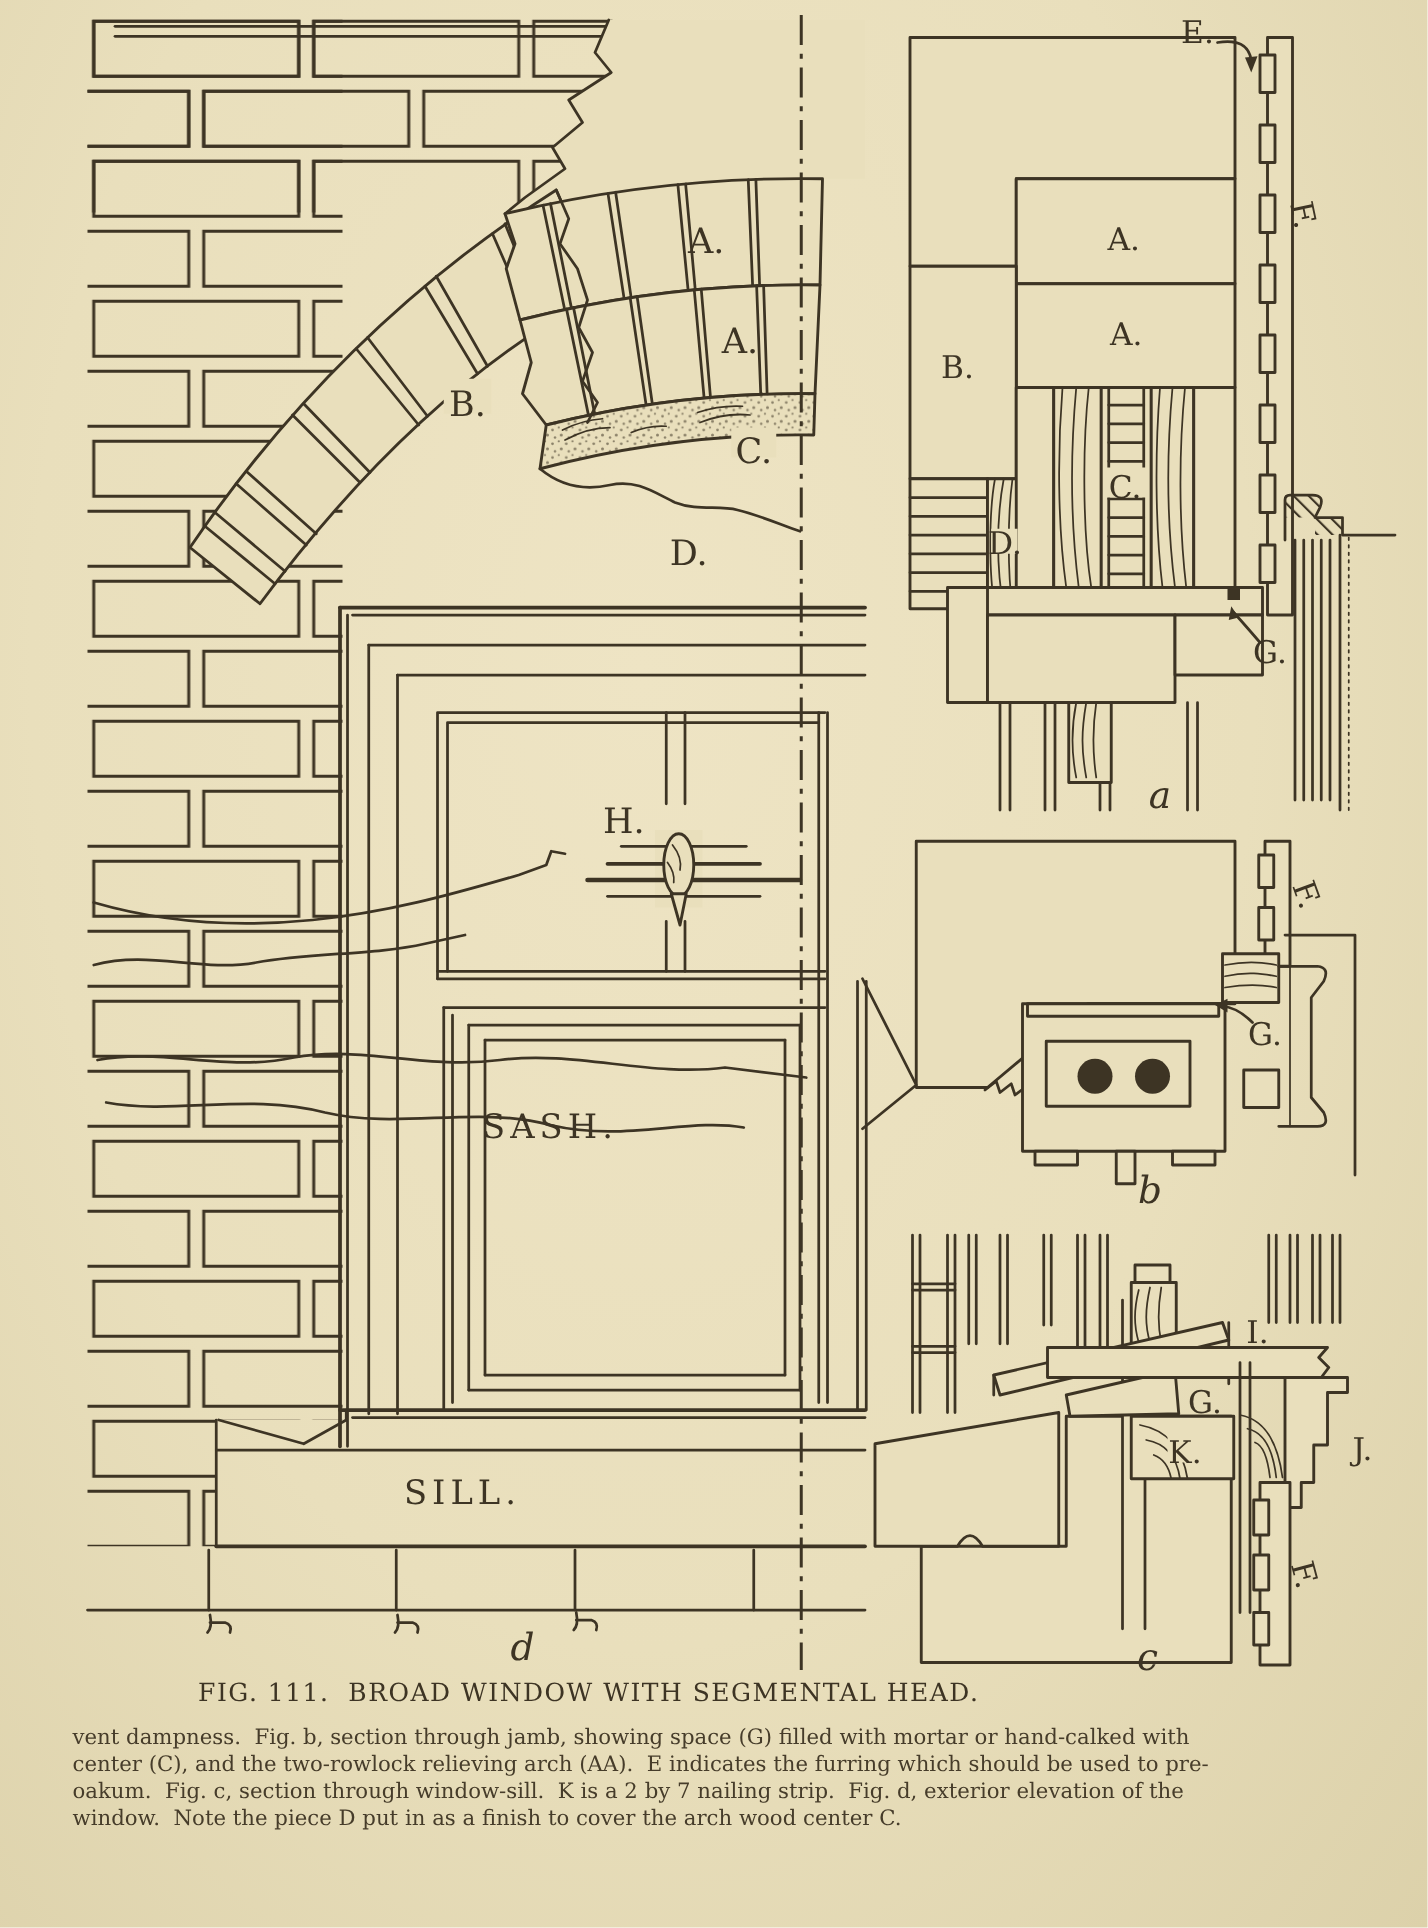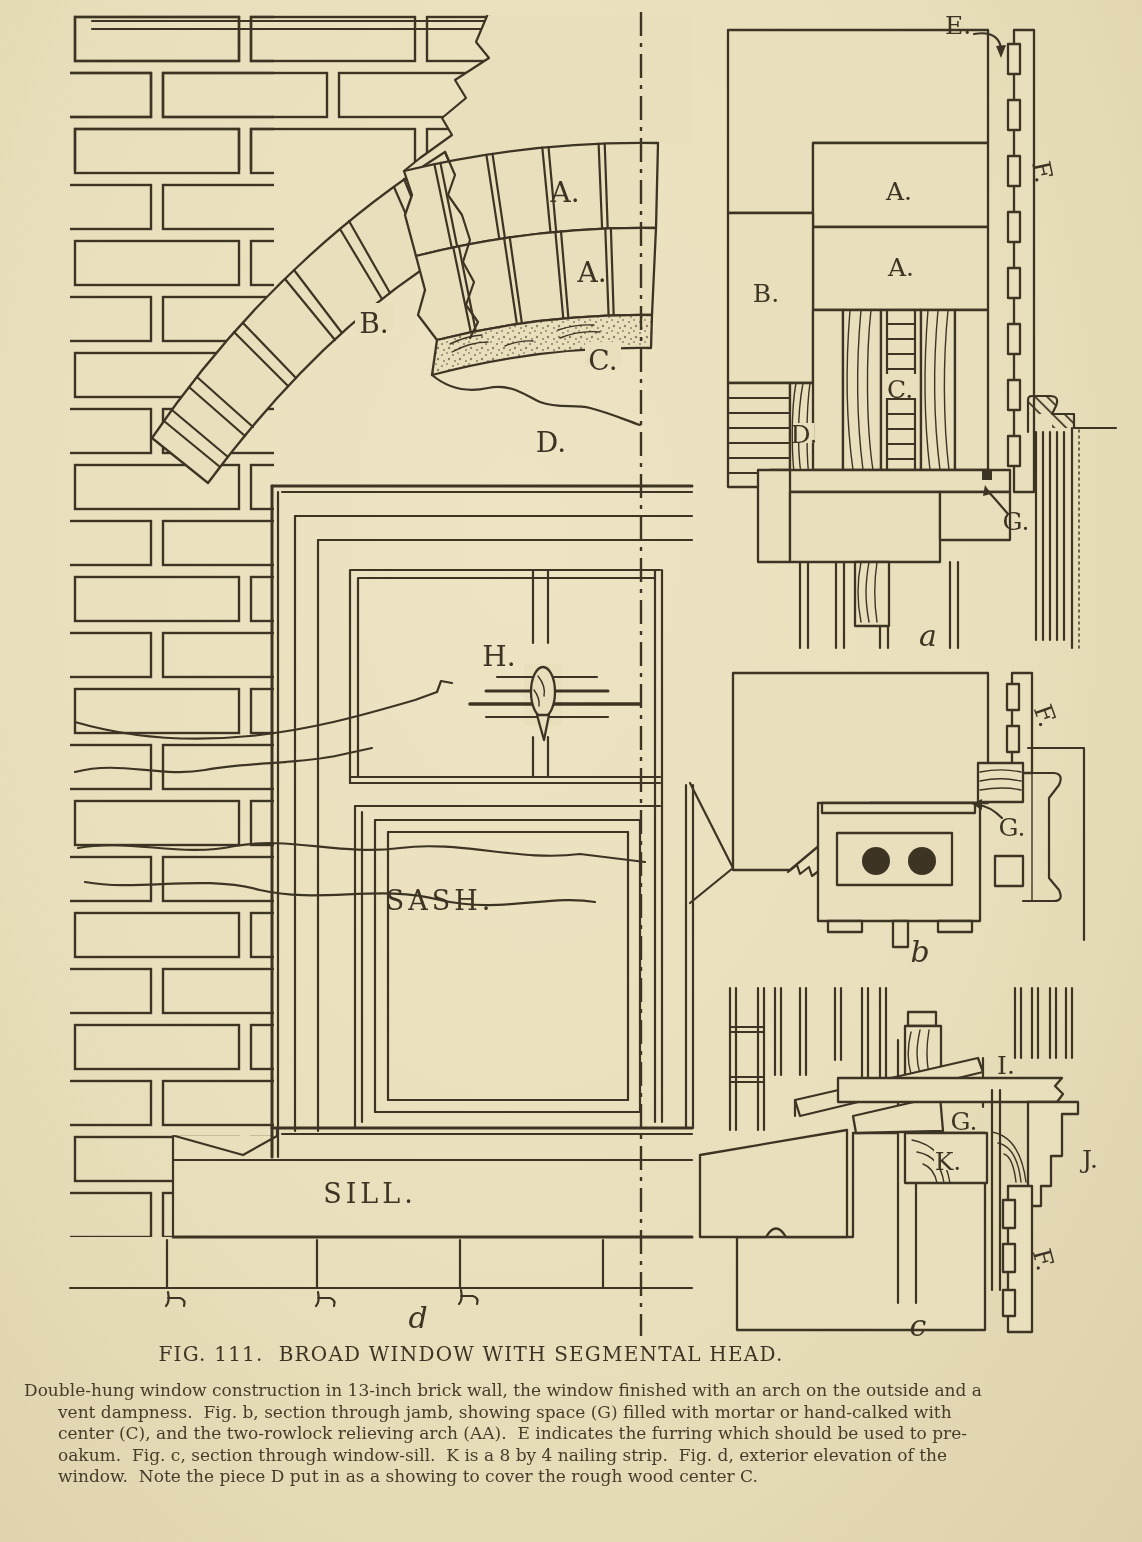--- a/index.html
+++ b/index.html
@@ -362,19 +362,18 @@
     <text class="lbl-sm anch" x="948" y="1170">K.</text>
     <text class="lbl-sm anch" x="1090" y="1168">J.</text>
     <text class="lbl-sm anch" x="1046" y="1264" transform="rotate(75 1042 1256)">F.</text>
     <text class="fig-letter anch" x="918" y="1336">c</text>
   </g>
 </svg>
 
 <div class="caption">
   <div class="cap-title">FIG. 111.  BROAD WINDOW WITH SEGMENTAL HEAD.</div>
   <div class="cap-body">
-    <div class="cap-line">Double-hung window construction in 13-inch brick wall, the window finished with an arch on the outside and a</div>
     <div class="cap-line ind">vent dampness.  Fig. b, section through jamb, showing space (G) filled with mortar or hand-calked with</div>
     <div class="cap-line ind">center (C), and the two-rowlock relieving arch (AA).  E indicates the furring which should be used to pre-</div>
-    <div class="cap-line ind">oakum.  Fig. c, section through window-sill.  K is a 8 by 4 nailing strip.  Fig. d, exterior elevation of the</div>
-    <div class="cap-line ind">window.  Note the piece D put in as a showing to cover the rough wood center C.</div>
+    <div class="cap-line ind">oakum.  Fig. c, section through window-sill.  K is a 2 by 7 nailing strip.  Fig. d, exterior elevation of the</div>
+    <div class="cap-line ind">window.  Note the piece D put in as a finish to cover the arch wood center C.</div>
   </div>
 </div>
 
 </body></html>

